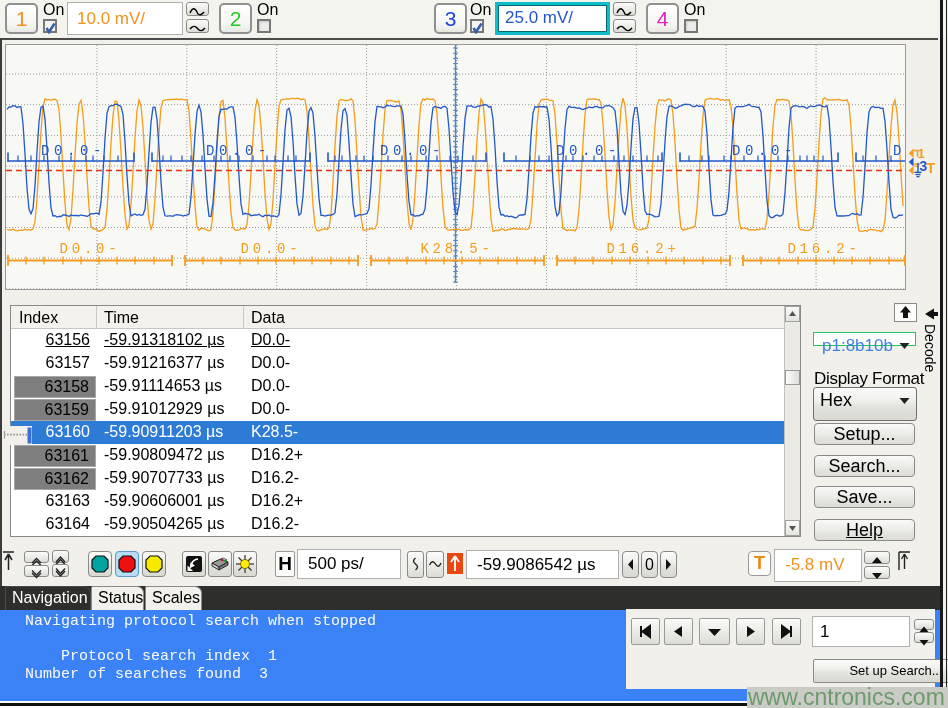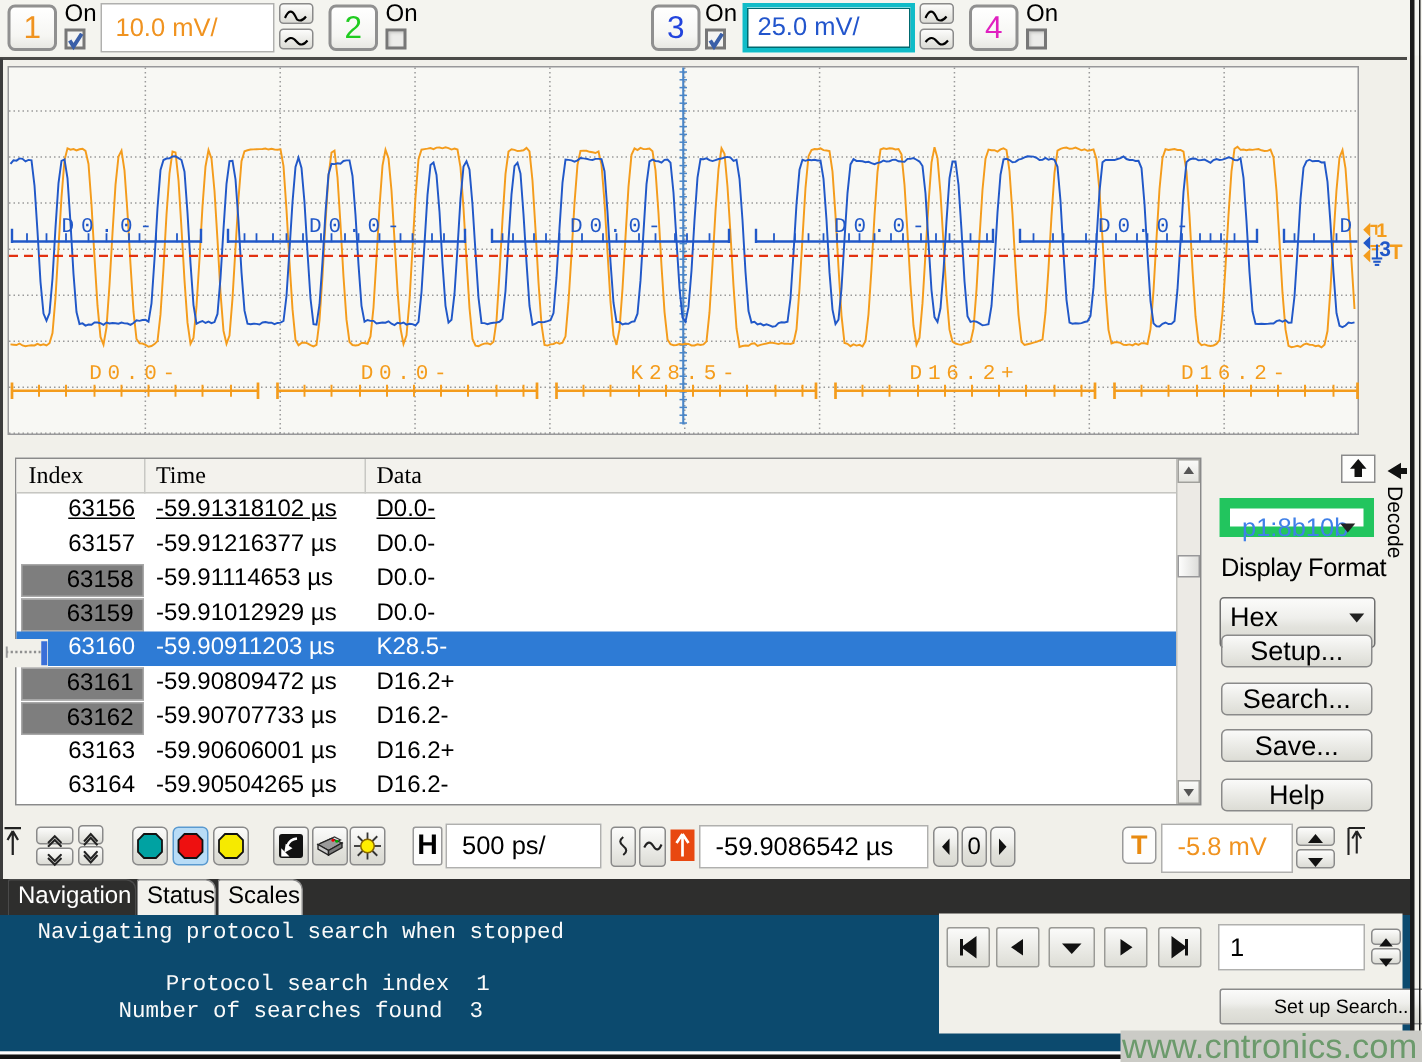--- a/index.html
+++ b/index.html
@@ -18,39 +18,39 @@
 
 
 #topbar { left:0; top:0; width:948px; height:37px; background:#f4f4ef; }
 #sep1 { left:0; top:37.5px; width:938px; height:2px; background:#4a4a48; }
 
 
 #plot { left:5px; top:44px; width:901px; height:246px; border:1px solid #98989a; background:#f8f8f4; }
 
 
 #dtable { left:10px; top:305px; width:791px; height:232px; border:1px solid #8a8a8a; background:#fff; }
-#thead { position:absolute; left:0; top:0; width:789px; height:23px; background:#f3f2ed; border-bottom:1px solid #c6c6c2;font-family:Liberation Serif, serif; }
+#thead { position:absolute; left:0; top:0; width:789px; height:23px; background:#f3f2ed; border-bottom:1px solid #c6c6c2; }
 #thead div { position:absolute; top:3px; font-size:16px; color:#000; }
 .trow { position:absolute; left:0; width:773px; height:23px; font-size:16px; }
 .trow .c1 { position:absolute; left:3px; top:0; width:82px; height:23px; text-align:right; padding-right:6px; line-height:22px; }
 .trow .c2 { position:absolute; left:93px; top:0; width:145px; height:23px; line-height:22px; }
 .trow .c3 { position:absolute; left:240px; top:0; width:200px; height:23px; line-height:22px; }
 .trow .gray { background:#7e7e7e; border:1px solid #a8a8a8; height:22px; margin-top:1px; line-height:20px; }
 .trow.sel { background:#2e7bd5; color:#fff; }
 .vscroll { position:absolute; right:0; top:0; width:16px; height:230px; background:#eceae5; border-left:1px solid #c0c0bc; }
 .sbtn { position:absolute; left:0; width:15px; height:16px; background:linear-gradient(#fafaf8,#e4e4df); border:1px solid #a0a09c; }
 .sthumb { position:absolute; left:0; top:64px; width:15px; height:15px; background:linear-gradient(90deg,#fdfdfc,#dddddA); border:1px solid #98989a; }
 
 
 .rbtn { position:absolute; left:814px; width:101px; height:22px; background:linear-gradient(#fafaf9,#ececE8 45%,#dcdcd5); border:1px solid #8a8a8a; border-radius:4px; font-size:18px; text-align:center; line-height:20px; color:#000; }
 
 
 #tabrow { left:0; top:586px; width:941px; height:24px; background:#2e2e2d; }
 .tab { position:absolute; top:0; height:24px; background:#f2f1ec; border:1px solid #8a8a8a; border-bottom:none; border-radius:2px 7px 0 0; font-size:16px; padding:2px 0 0 6px; color:#000; }
-#darkpanel { left:0; top:610px; width:941px; height:91px; background:#0c4a6e;text-align:center; }
+#darkpanel { left:0; top:610px; width:941px; height:91px; background:#3b82f6; }
 #darkpanel pre { font-family:"Liberation Mono",monospace; font-size:15px; line-height:17.7px; color:#fafafa; position:absolute; left:25px; top:3px; }
 
 #navcluster { position:absolute; left:626px; top:609px; width:309px; height:80px; background:#f1f0ea; }
 .nbtn { position:absolute; top:9px; width:29px; height:27px; background:linear-gradient(#fbfbfa,#ededE9 45%,#dddDD6); border:1px solid #9a9a96; border-radius:2px; }
 
 #wm { position:absolute; left:747px; top:687px; width:201px; height:21px; background:#cbcbc6; z-index:50; }
 #wm span { position:absolute; left:1px; top:-3px; font-size:23px; letter-spacing:0px; color:#679868; opacity:0.95; }
 
 
 #bl { left:0; top:39px; width:2px; height:547px; background:#3c3c3c; }
@@ -434,37 +434,37 @@
   <svg width="21" height="17" viewBox="0 0 21 17">
       <path d="M10.5 2 L16 8.5 L13 8.5 L13 14 L8 14 L8 8.5 L5 8.5 Z" fill="#111"></path>
     </svg>
 </div>
 <div class="abs" style="left:922px;top:305px;width:18px;height:75px;">
   <svg width="18" height="75" viewBox="0 0 18 75">
     <path d="M3 9 L12 3.5 L12 7 L16 7 L16 11 L12 11 L12 14.5 Z" fill="#111"></path>
     <text font-size="14px" fill="#000" transform="translate(3 19) rotate(90)" font-family="Liberation Sans,sans-serif">Decode</text>
   </svg>
 </div>
-<div class="fld" style="left:813px;top:332px;width:103px;height:26px;border:7px solid #22c55e;">
+<div class="fld" style="left:813px;top:332px;width:103px;height:14px;border:1px solid #22c55e;">
   <span style="position:absolute;left:8px;top:3px;color:#4080e8;">p1:8b10b</span>
   <svg style="position:absolute;right:5px;top:9px;" width="11" height="8" viewBox="0 0 11 8">
       <path d="M0.5 1 L10.5 1 L5.5 7 Z" fill="#222"></path>
     </svg>
 </div>
 <div class="abs" style="left:814px;top:369px;font-size:17px;letter-spacing:-0.3px;">Display Format</div>
-<div class="abs btn3d" style="left:813px;top:398px;width:104px;height:34px;border-radius:3px;border-color:#707070;padding-left:37px;">
+<div class="abs btn3d" style="left:813px;top:387px;width:104px;height:34px;border-radius:3px;border-color:#707070;padding-left:37px;">
   <span style="position:absolute;left:6px;top:2px;font-size:18px;">Hex</span>
   <svg style="position:absolute;right:6px;top:9px;" width="11" height="8" viewBox="0 0 11 8">
       <path d="M0.5 1 L10.5 1 L5.5 7 Z" fill="#222"></path>
     </svg>
 </div>
 <div class="rbtn" style="top:423px;">Setup...</div>
 <div class="rbtn" style="top:454.5px;">Search...</div>
 <div class="rbtn" style="top:486px;">Save...</div>
-<div class="rbtn" style="top:519px;">Help</div>
+<div class="rbtn" style="top:519px;text-decoration:underline;">Help</div>
 
 <svg class="abs" style="left:1px;top:549px;" width="20px" height="22" viewBox="0 0 20 22">
   <path d="M2 3 L13 3 M7.5 21 L7.5 6 M7.5 5 L4 11 M7.5 5 L11 11" stroke="#222" stroke-width="1.5" fill="none"></path>
 </svg>
 <div class="spinbtn" style="left:24px;top:551px;width:25px;height:12px;"><svg width="23" height="10" viewBox="0 0 23 10">
       <path d="M7 7 L11.5 2.5 L16 7 M7 9.5 L11.5 5 L16 9.5" stroke="#222" stroke-width="1.3" fill="none"></path>
     </svg></div>
 <div class="spinbtn" style="left:24px;top:565px;width:25px;height:12px;"><svg width="23" height="10" viewBox="0 0 23 10">
       <path d="M7 3 L11.5 7.5 L16 3 M7 0.5 L11.5 5 L16 0.5" stroke="#222" stroke-width="1.3" fill="none"></path>
     </svg></div>

